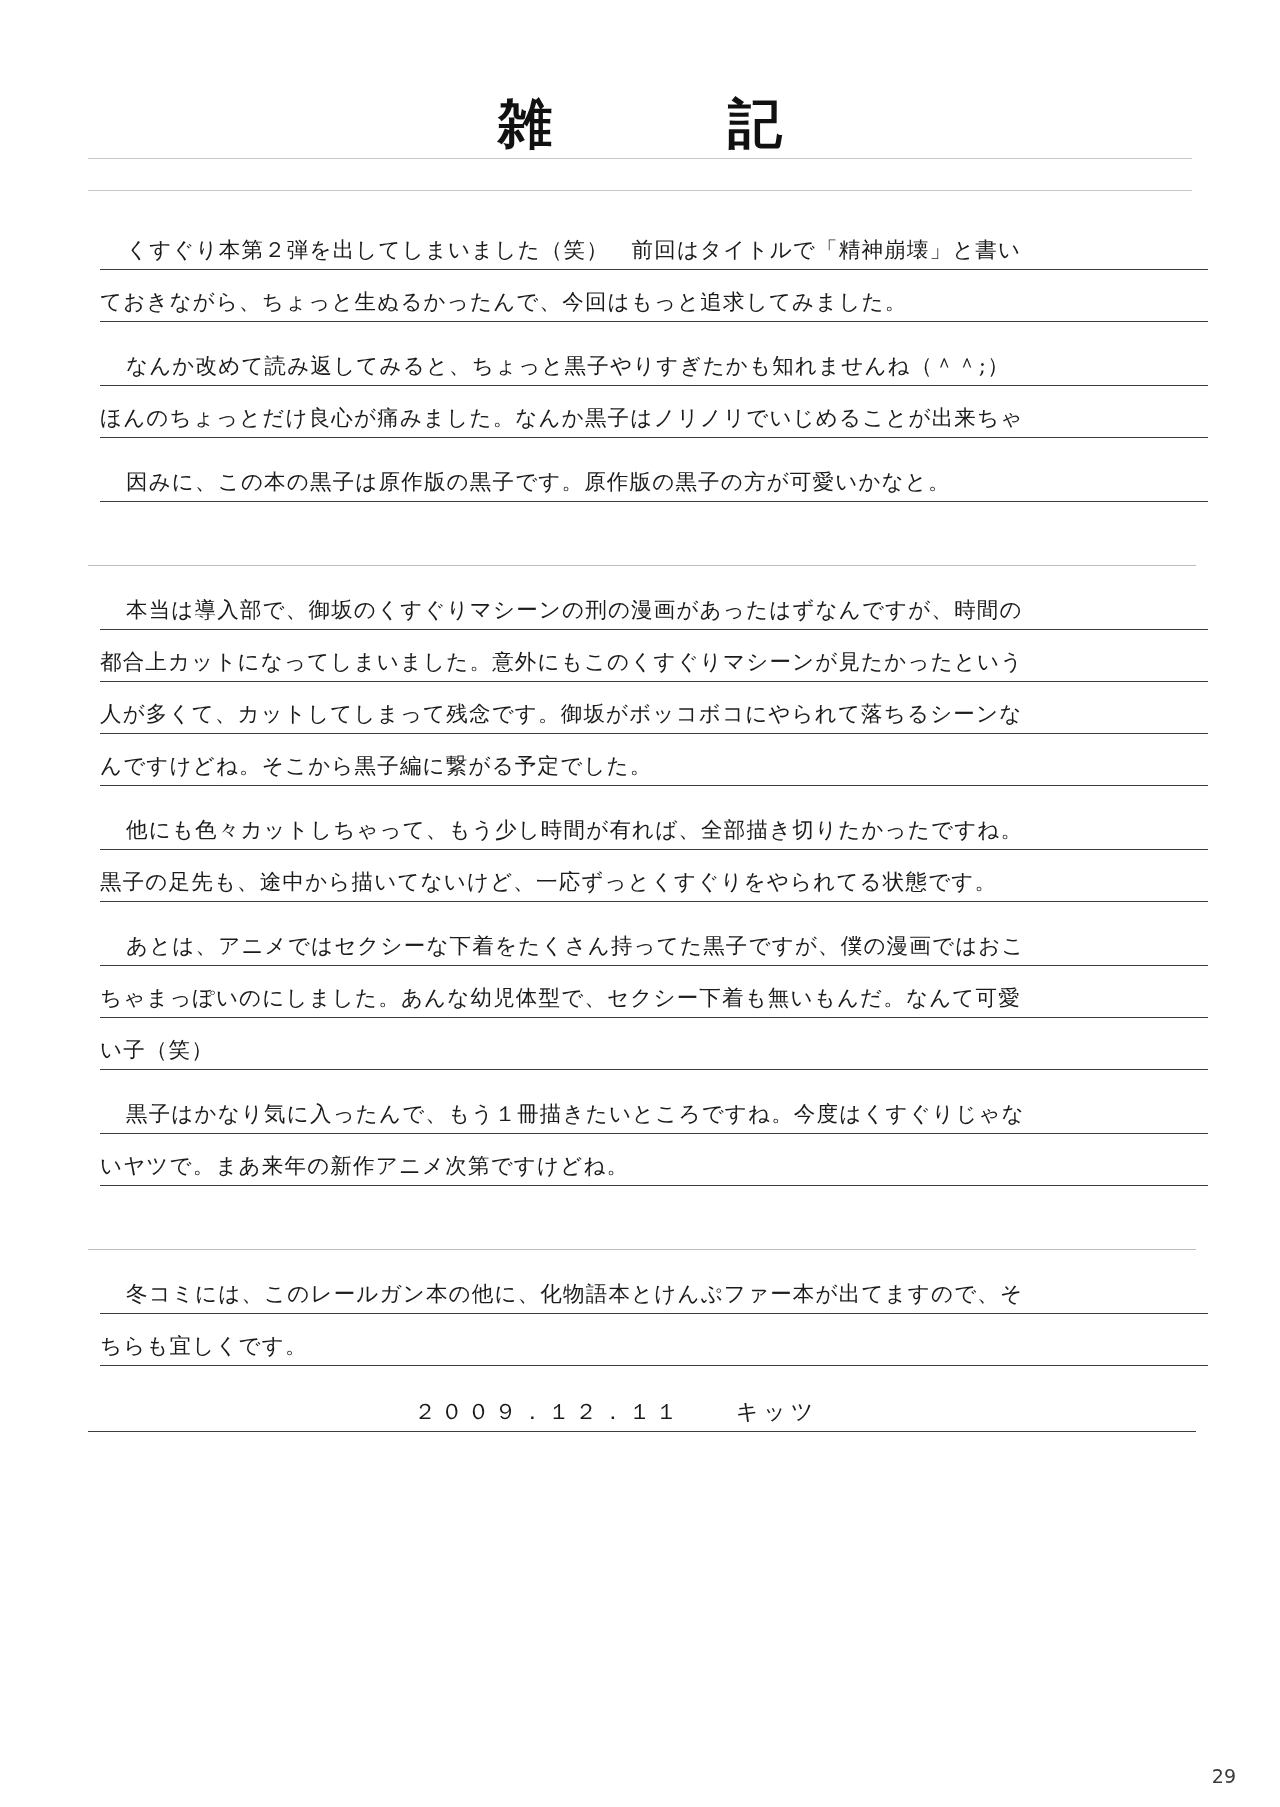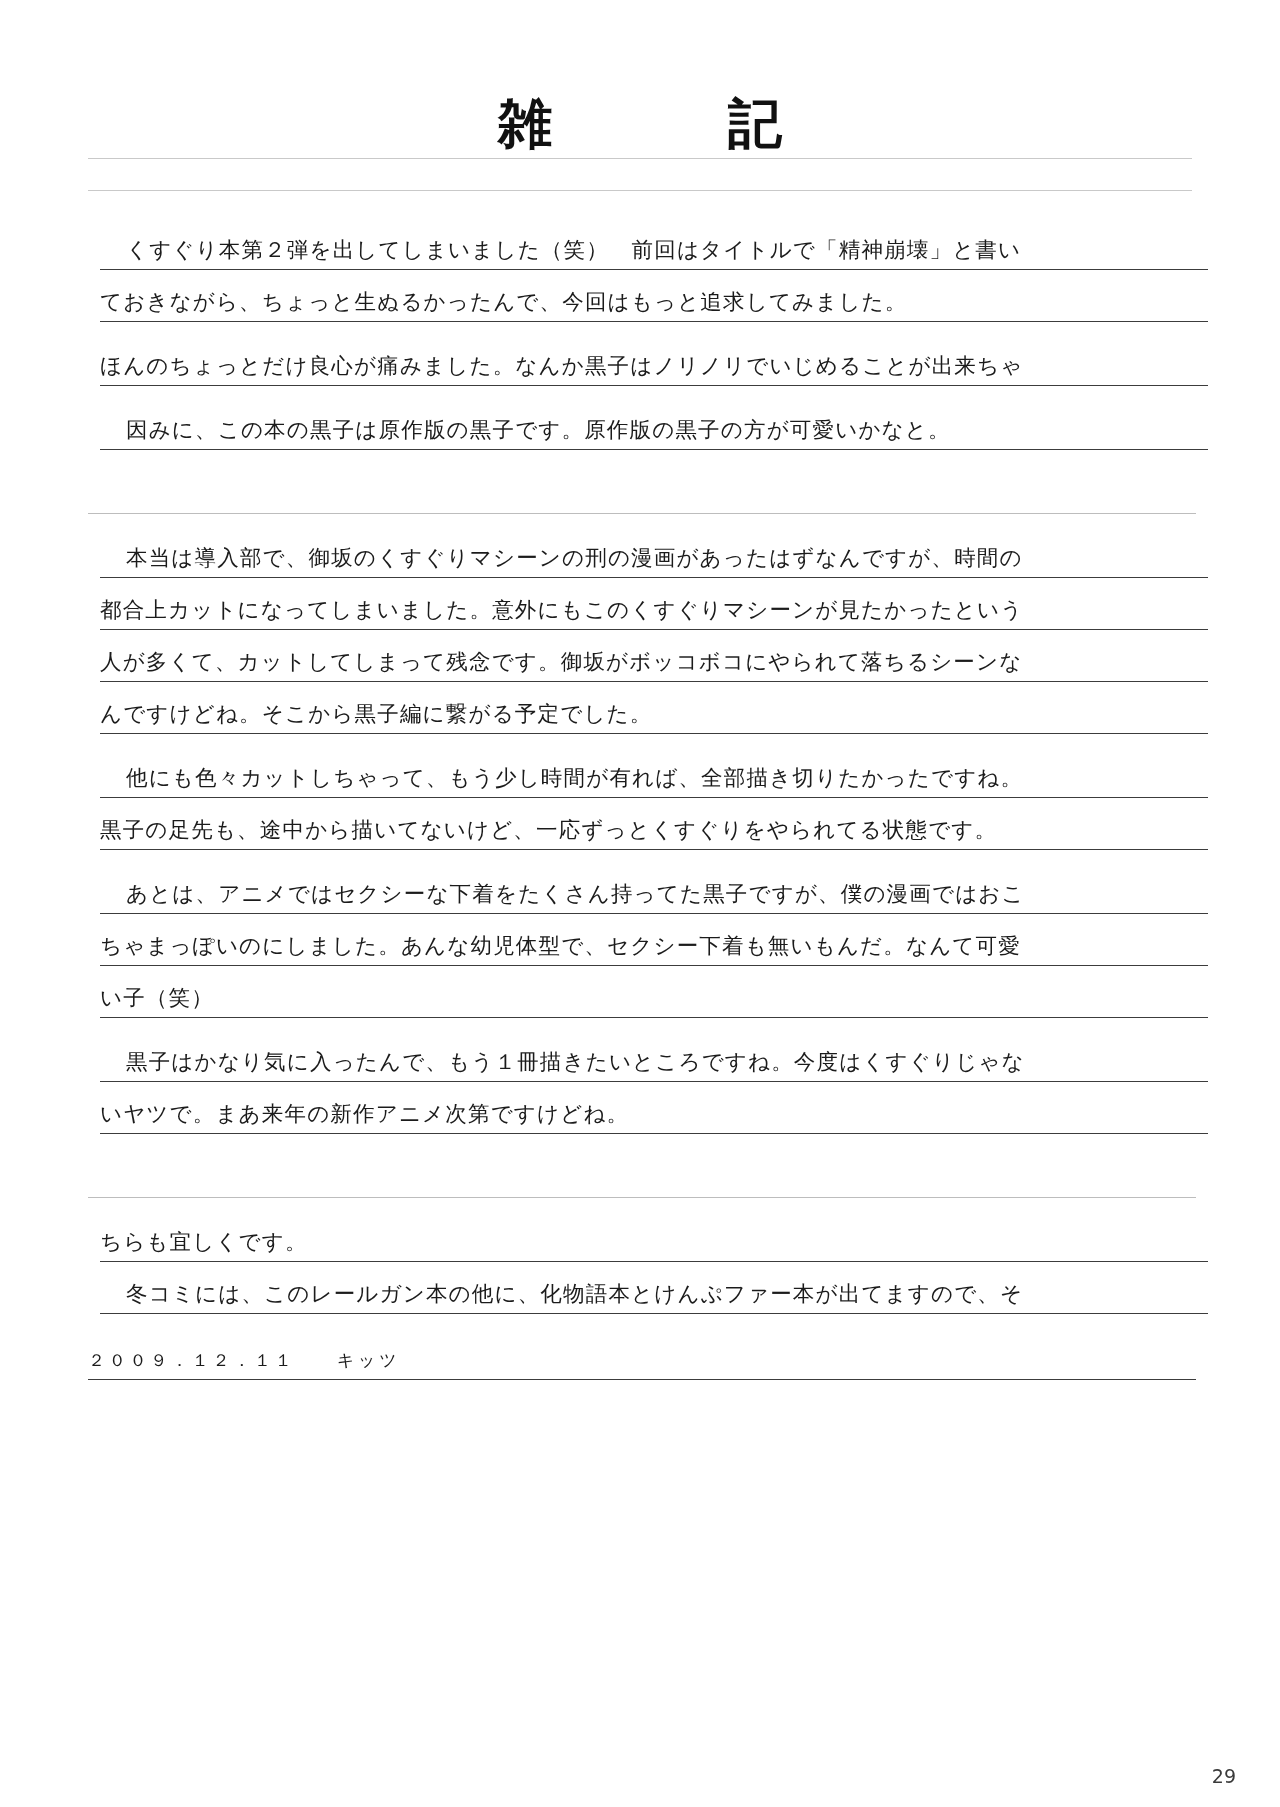--- a/index.html
+++ b/index.html
@@ -93,23 +93,23 @@
     bottom: 6px;
     width: 1108px;
     height: 1px;
     background: #bdbdbd;
   }
 
   .signature {
     position: relative;
     height: 56px;
     line-height: 56px;
-    font-size: 17px;
+    font-size: 22px;
     letter-spacing: 0.22em;
-    text-align: left;
+    text-align: center;
     padding-right: 52px;
     color: #1b1b1b;
   }
   .signature::after {
     content: "";
     position: absolute;
     left: 0;
     bottom: 8px;
     width: 1108px;
     height: 1px;
@@ -133,20 +133,21 @@
 
   <div class="rule top1"></div>
   <div class="rule top2"></div>
 
   <div class="body-area">
       <div class="para">
         <div class="line u-full indent"><span class="txt">くすぐり本第２弾を出してしまいました（笑）　前回はタイトルで「精神崩壊」と書い</span></div>
         <div class="line u-full"><span class="txt">ておきながら、ちょっと生ぬるかったんで、今回はもっと追求してみました。</span></div>
       </div>
       <div class="para">
+        <div class="line u-full indent"><span class="txt">なんか改めて読み返してみると、ちょっと黒子やりすぎたかも知れませんね（＾＾;）</span></div>
         <div class="line u-full"><span class="txt">ほんのちょっとだけ良心が痛みました。なんか黒子はノリノリでいじめることが出来ちゃ</span></div>
       </div>
       <div class="para">
         <div class="line u-full indent"><span class="txt">因みに、この本の黒子は原作版の黒子です。原作版の黒子の方が可愛いかなと。</span></div>
       </div>
       <div class="sep"></div>
       <div class="para">
         <div class="line u-full indent"><span class="txt">本当は導入部で、御坂のくすぐりマシーンの刑の漫画があったはずなんですが、時間の</span></div>
         <div class="line u-full"><span class="txt">都合上カットになってしまいました。意外にもこのくすぐりマシーンが見たかったという</span></div>
         <div class="line u-full"><span class="txt">人が多くて、カットしてしまって残念です。御坂がボッコボコにやられて落ちるシーンな</span></div>
@@ -160,20 +161,20 @@
         <div class="line u-full indent"><span class="txt">あとは、アニメではセクシーな下着をたくさん持ってた黒子ですが、僕の漫画ではおこ</span></div>
         <div class="line u-full"><span class="txt">ちゃまっぽいのにしました。あんな幼児体型で、セクシー下着も無いもんだ。なんて可愛</span></div>
         <div class="line u-full"><span class="txt">い子（笑）</span></div>
       </div>
       <div class="para">
         <div class="line u-full indent"><span class="txt">黒子はかなり気に入ったんで、もう１冊描きたいところですね。今度はくすぐりじゃな</span></div>
         <div class="line u-full"><span class="txt">いヤツで。まあ来年の新作アニメ次第ですけどね。</span></div>
       </div>
       <div class="sep"></div>
       <div class="para">
+        <div class="line u-full indent"><span class="txt">冬コミには、このレールガン本の他に、化物語本とけんぷファー本が出てますので、そ</span></div>
         <div class="line u-full"><span class="txt">ちらも宜しくです。</span></div>
-        <div class="line u-full indent"><span class="txt">冬コミには、このレールガン本の他に、化物語本とけんぷファー本が出てますので、そ</span></div>
       </div>
       <div class="signature">２００９．１２．１１　　キッツ</div>
     </div>
 
   <div class="page-number">29</div>
 </div>
 
 </body></html>

